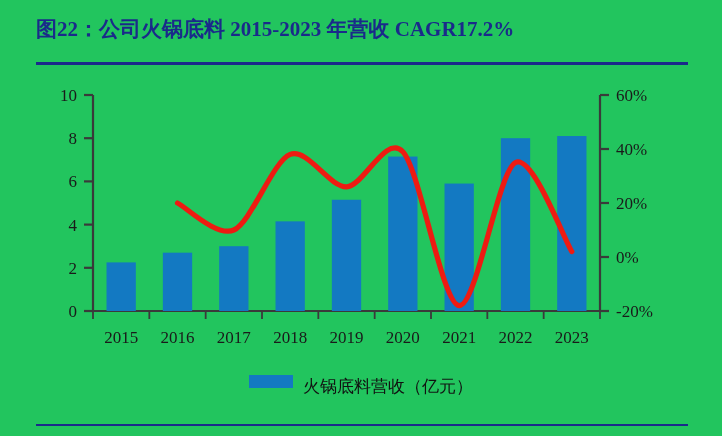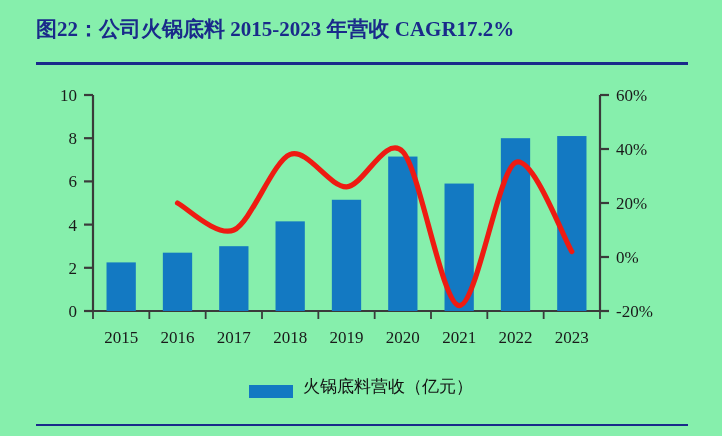--- a/index.html
+++ b/index.html
@@ -1,17 +1,17 @@
 <!DOCTYPE html>
 <html><head>
 <meta charset="utf-8">
 <style>
   html,body{margin:0;padding:0;background:#ffffff;}
   body{width:722px;height:436px;font-family:"Liberation Serif",serif;overflow:hidden;}
-  #page{position:relative;width:722px;height:436px;background:#86efac;}
+  #page{position:relative;width:722px;height:436px;background:#22c55e;}
 
   
   .title-wrap{position:absolute;left:36px;top:14px;width:660px;height:46px;}
   .fig-title{
     font-family:"Liberation Serif",serif;
     font-weight:bold;font-size:21px;color:#1a2a8a;
     white-space:nowrap;letter-spacing:0px;line-height:30px;
   }
   .title-rule{position:absolute;left:36px;top:62px;width:652px;height:3px;background:#1a2a8a;}
   .bottom-rule{position:absolute;left:36px;top:424px;width:652px;height:2px;background:#1a2a8a;}
@@ -21,21 +21,21 @@
   svg.chart{display:block;}
 
   .axis-label{font-family:"Liberation Serif",serif;font-size:17px;fill:#1a1a1a;}
   .xtick-label{font-family:"Liberation Serif",serif;font-size:17px;fill:#1a1a1a;}
 
   
   .legend{
     position:absolute;left:0;top:366px;width:722px;height:40px;
     display:flex;align-items:center;justify-content:center;gap:58px;
   }
-  .legend-item{display:flex;align-items:flex-end;gap:10px;}
+  .legend-item{display:flex;align-items:flex-start;gap:10px;}
   .swatch-bar{width:44px;height:13px;background:#1379c2;display:block;}
   .swatch-line{width:46px;height:5px;background:#ee1b12;display:block;border-radius:1px;}
   .legend-text{
     font-family:"Liberation Serif","DejaVu Serif",serif;
     font-size:17px;color:#111;white-space:nowrap;
   }
 </style>
 </head>
 <body>
 

